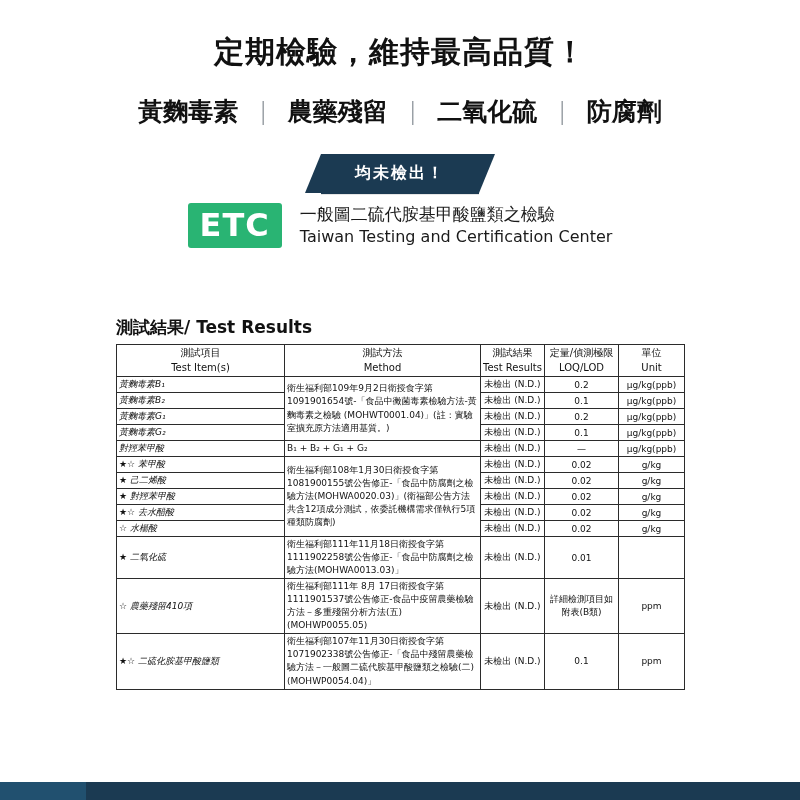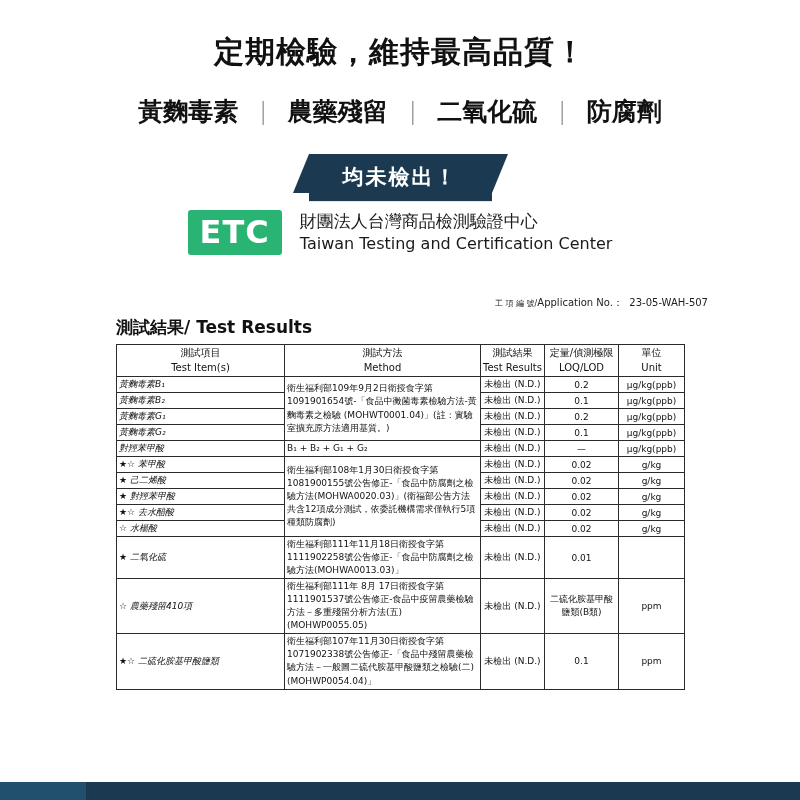--- a/index.html
+++ b/index.html
@@ -54,21 +54,21 @@
   
   .ribbon-wrap {
     display: flex;
     justify-content: center;
     margin-top: 26px;
   }
   .ribbon {
     position: relative;
     background: #1b3a52;
     color: #ffffff;
-    font-size: 21px;
+    font-size: 16px;
     font-weight: bold;
     letter-spacing: 2px;
     padding: 9px 34px 10px 34px;
     box-shadow: 0 1px 0 rgba(0,0,0,.1);
   }
   .ribbon::before {
     content: "";
     position: absolute;
     left: -16px;
     top: 0;
@@ -235,28 +235,25 @@
     <span class="item">防腐劑</span>
   </div>
 
   <div class="ribbon-wrap">
     <div class="ribbon">均未檢出！</div>
   </div>
 
   <div class="logo-row">
     <div class="etc-logo">ETC</div>
     <div class="org-names">
-      <div class="org-cn">財團法人台灣商品檢測驗證中心</div>
+      <div class="org-cn">一般圖二硫代胺基甲酸鹽類之檢驗</div>
       <div class="org-en">Taiwan Testing and Certification Center</div>
     </div>
   </div>
 
-  <div class="appno">
-    <span class="cn">工 項 編 號/</span><span>Application No.：</span>&nbsp;&nbsp;<span>23-05-WAH-507</span>
-  </div>
 
   <div class="sec-title">測試結果/ Test Results</div>
 
   <div class="tbl-wrap">
     <table class="results">
       <colgroup>
         <col class="col1">
           <col class="col2">
           <col class="col3">
           <col class="col4">
@@ -359,21 +356,21 @@
           <td class="c-method">衛生福利部111年11月18日衛授食字第1111902258號公告修正-「食品中防腐劑之檢驗方法(MOHWA0013.03)」</td>
           <td class="c-res">未檢出 (N.D.)</td>
           <td class="c-lod">0.01</td>
           <td class="c-unit"></td>
         </tr>
 
         <tr class="tall">
           <td class="c-item">☆ 農藥殘留410項</td>
           <td class="c-method">衛生福利部111年 8月 17日衛授食字第1111901537號公告修正-食品中疫留農藥檢驗方法－多重殘留分析方法(五)(MOHWP0055.05)</td>
           <td class="c-res">未檢出 (N.D.)</td>
-          <td class="c-lod">二硫化胺基甲酸鹽類(B類)</td>
+          <td class="c-lod">詳細檢測項目如附表(B類)</td>
           <td class="c-unit">ppm</td>
         </tr>
 
         <tr class="tall">
           <td class="c-item">★☆ 二硫化胺基甲酸鹽類</td>
           <td class="c-method">衛生福利部107年11月30日衛授食字第1071902338號公告修正-「食品中殘留農藥檢驗方法－一般圖二硫代胺基甲酸鹽類之檢驗(二)(MOHWP0054.04)」</td>
           <td class="c-res">未檢出 (N.D.)</td>
           <td class="c-lod">0.1</td>
           <td class="c-unit">ppm</td>
         </tr>

